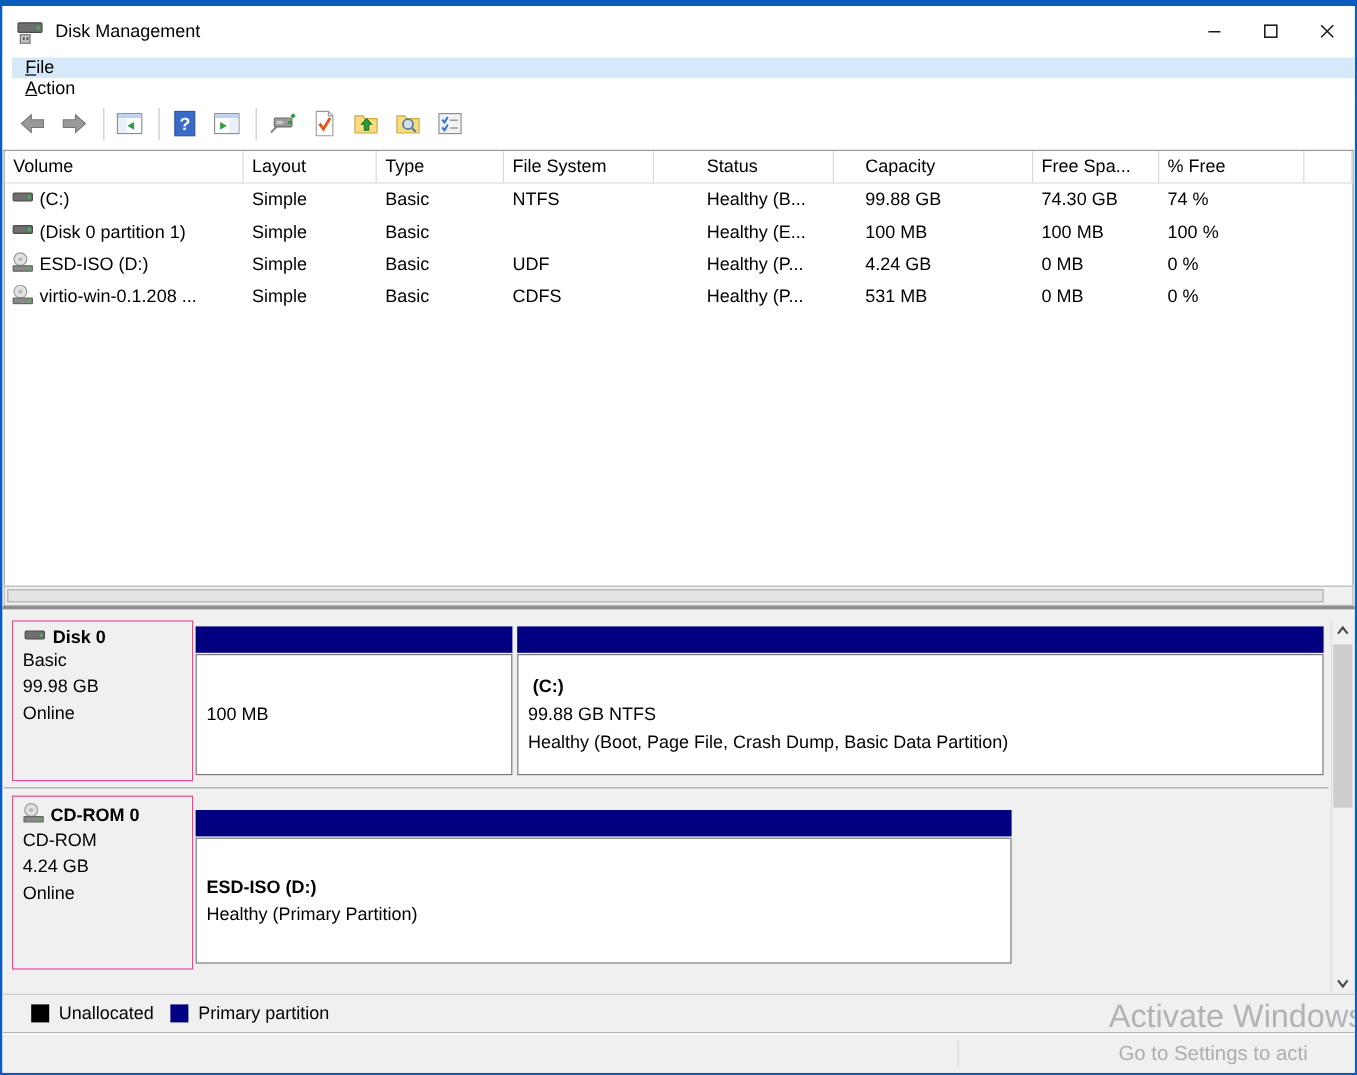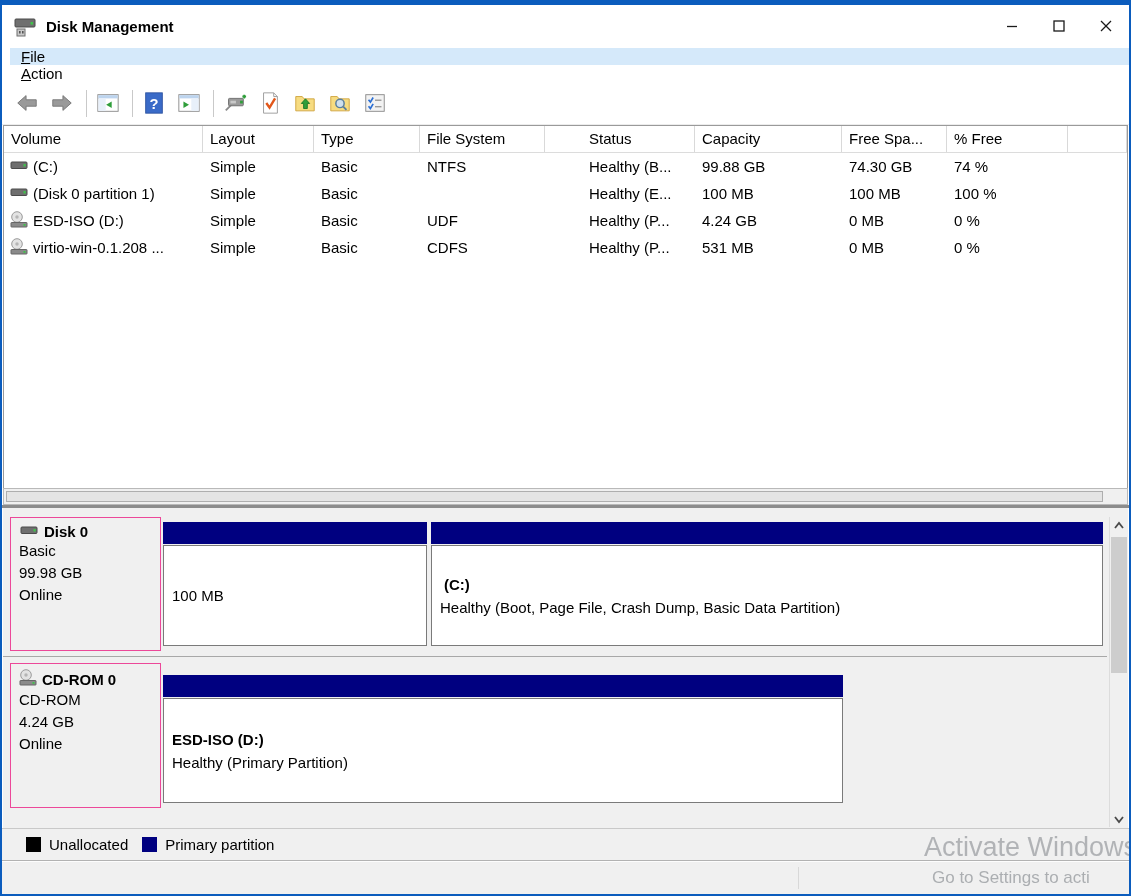--- a/index.html
+++ b/index.html
@@ -1,21 +1,21 @@
 <!DOCTYPE html>
 <html><head>
 <meta charset="utf-8">
 <style>
   html,body{margin:0;padding:0;background:#fff;}
   body{font-family:"Liberation Sans","DejaVu Sans",sans-serif;color:#000;}
   .window{position:relative;width:1131px;height:896px;box-sizing:border-box;
           border:2px solid #0b5cbd;border-top-width:5px;background:#fff;overflow:hidden;}
 
   
-  .titlebar{position:absolute;left:0;top:0;width:100%;height:43px;background:#fff;display:flex;align-items:center;font-weight:bold;}
+  .titlebar{position:absolute;left:0;top:0;width:100%;height:43px;background:#fff;display:flex;align-items:center;}
   .title-icon{margin-left:12px;display:flex;}
   .title-text{margin-left:10px;font-size:15px;}
   .win-controls{position:absolute;right:0;top:0;height:42px;display:flex;}
   .win-btn{width:47px;height:100%;display:flex;align-items:center;justify-content:center;}
 
   
   .menubar{position:absolute;left:0;top:43px;width:100%;height:34px;background:#fff;display:flex;align-items:stretch;padding-left:8px;box-sizing:border-box;font-size:15px;flex-direction:column;}
   .menu-item{display:flex;align-items:center;padding:0 11px;cursor:default;}
   .menu-item.focused{background:#d5e9fa;}
   .accel{text-decoration:underline;}
@@ -24,21 +24,21 @@
   .toolbar{position:absolute;left:0;top:77px;width:100%;height:43px;background:#fff;display:flex;align-items:center;padding-left:12px;box-sizing:border-box;border-bottom:1px solid #ececec;}
   .tb-icon{width:26px;height:26px;margin-right:9px;display:flex;align-items:center;justify-content:center;}
   .tb-sep{width:1px;height:27px;background:#c9c9c9;margin:0 8px 0 2px;}
 
   
   .listpane{position:absolute;left:1px;top:120px;width:1125px;height:363px;background:#fff;border:1px solid #9a9a9a;border-bottom:none;box-sizing:border-box;font-size:15px;}
   .lv-header{display:flex;height:26px;border-bottom:1px solid #dcdcdc;background:#fff;}
   .lv-hcell{box-sizing:border-box;padding:4px 0 0 7px;border-right:1px solid #d9d9d9;white-space:nowrap;overflow:hidden;}
   .lv-row{display:flex;height:27px;align-items:center;}
   .lv-cell{box-sizing:border-box;padding-left:7px;white-space:nowrap;overflow:hidden;}
-  .c0{width:199px;}.c1{width:111px;}.c2{width:106px;}.c3{width:125px;}.c4{width:113px;margin-left:37px;}.c5{width:147px;}.c6{width:105px;}.c7{width:121px;}.c8{flex:1;}
+  .c0{width:199px;}.c1{width:111px;}.c2{width:106px;}.c3{width:125px;}.c4{width:113px;margin-left:37px;}.c5{width:147px;margin-left:19px;}.c6{width:105px;}.c7{width:121px;}.c8{flex:1;}
   .vol-first{display:flex;align-items:center;gap:5px;padding-left:6px;}
 
   
   .hscroll{position:absolute;left:1px;top:483px;width:1125px;height:17px;background:#f0f0f0;border:1px solid #b9b9b9;box-sizing:border-box;}
   .hthumb{position:absolute;left:2px;top:2px;right:24px;bottom:2px;background:#e4e4e4;border:1px solid #aeaeae;}
   .splitter{position:absolute;left:0;top:500px;width:100%;height:3px;background:#8c8c8c;}
 
   
   .bottompane{position:absolute;left:1px;top:503px;width:1125px;height:320px;background:#f0f0f0;font-size:15px;overflow:hidden;}
   .disk-label{position:absolute;left:7px;width:151px;background:#f0f0f0;border:1px solid #ec4899;box-sizing:border-box;padding:5px 0 0 8px;}
@@ -316,20 +316,21 @@
       <div class="pt-band" style="background-color: rgb(0, 0, 128);"></div>
       <div class="pt-box">
         <div class="pt-line">100 MB</div>
       </div>
     </div>
 
     <div class="partition" style="left:428px;top:14px;width:672px;height:124px;">
       <div class="pt-band" style="background-color: rgb(0, 0, 128);"></div>
       <div class="pt-box">
         <div class="pt-title" style="padding-left:4px;">(C:)</div>
+        <div class="pt-line">99.88 GB NTFS</div>
         <div class="pt-line">Healthy (Boot, Page File, Crash Dump, Basic Data Partition)</div>
       </div>
     </div>
 
     <div class="row-sep" style="top:148px;"></div>
 
     <div class="disk-label" style="top:155px;height:145px;">
       <div class="disk-title">
         <span>
           <svg width="18" height="17" viewBox="0 0 18 17">

